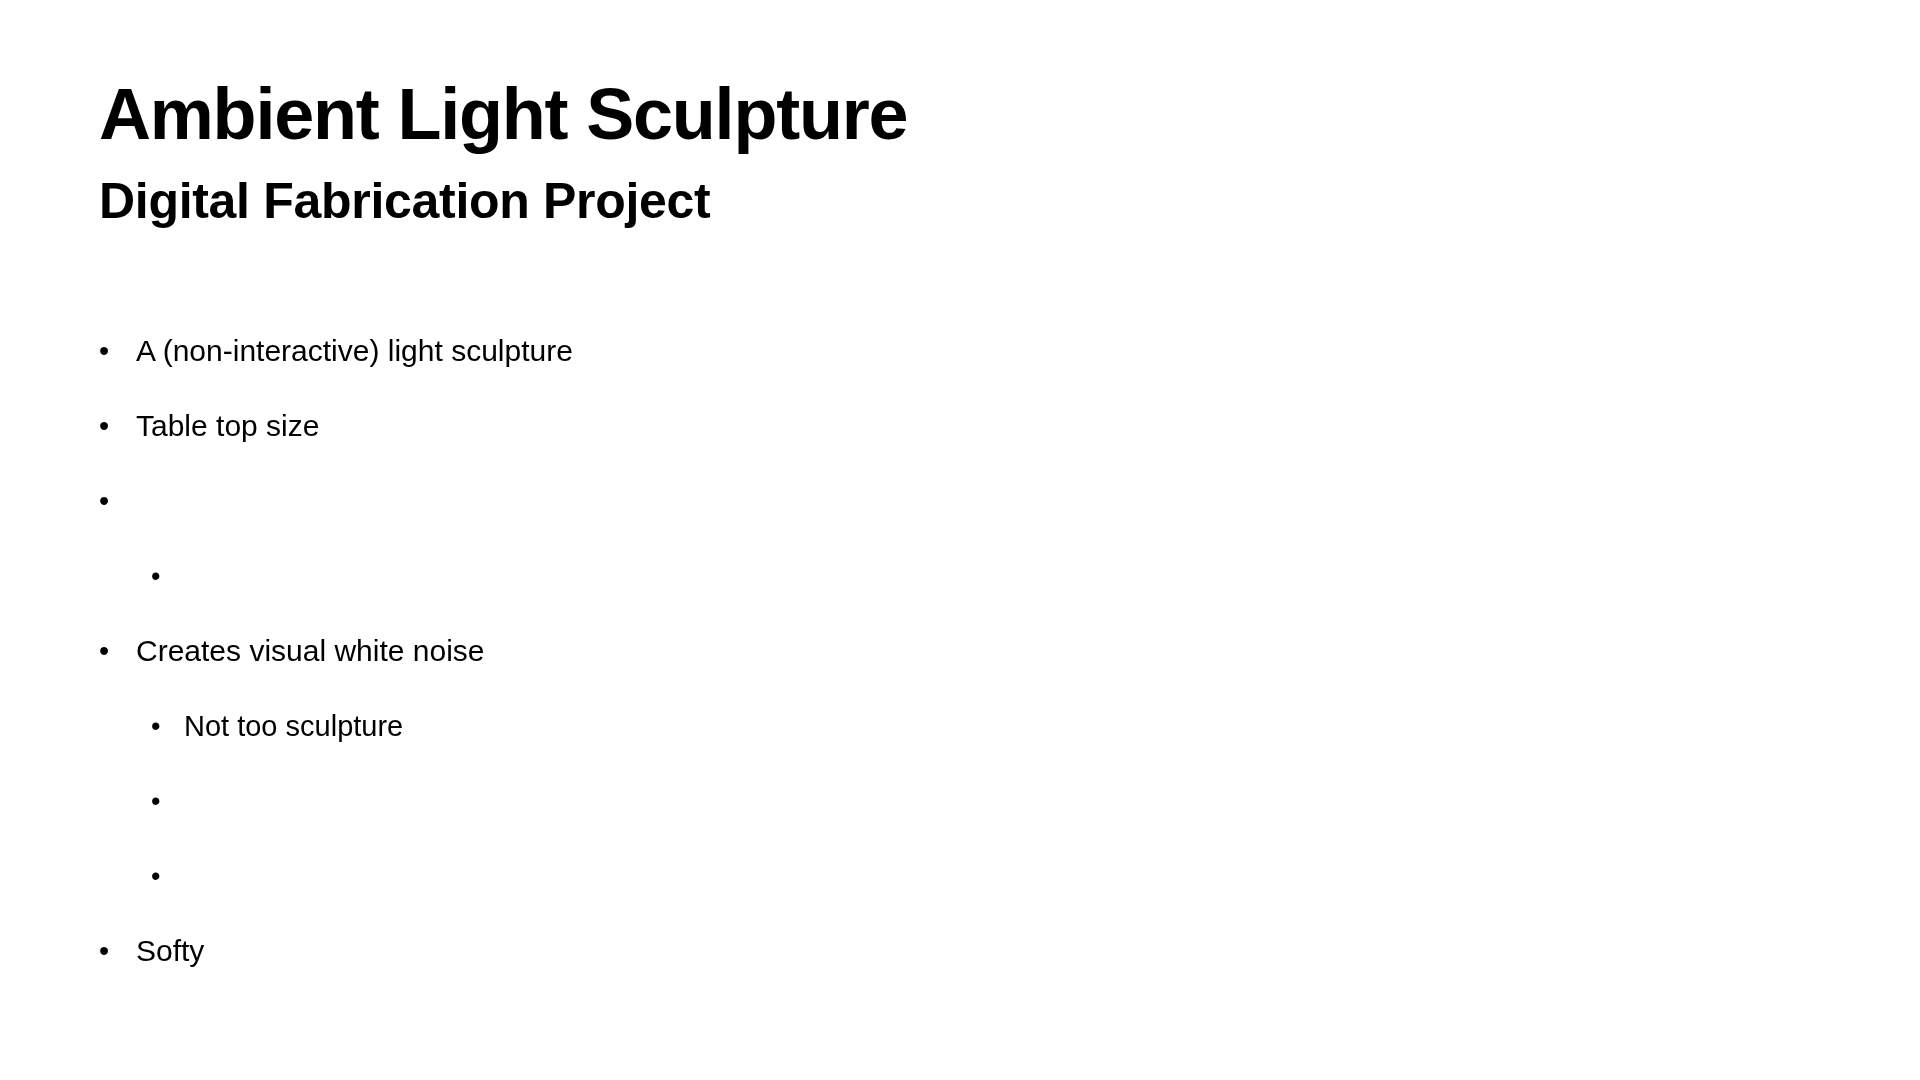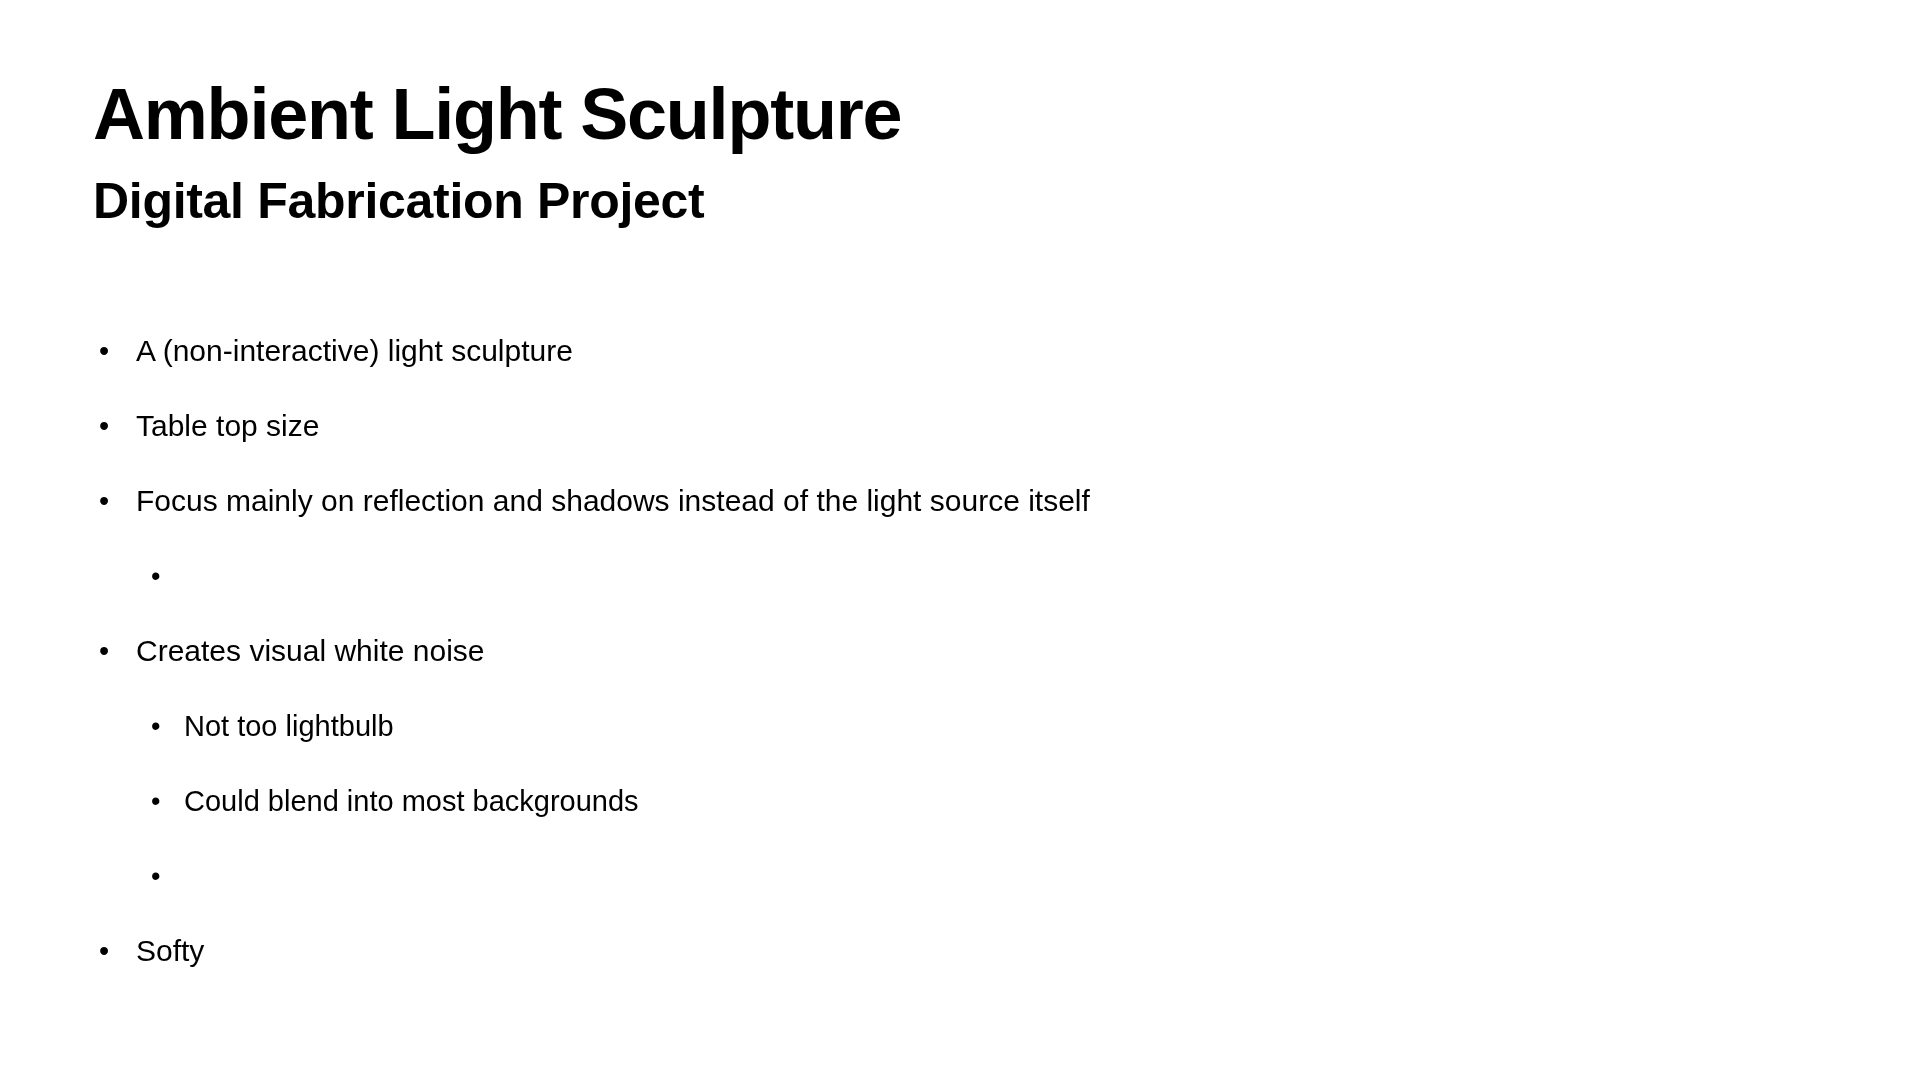--- a/index.html
+++ b/index.html
@@ -17,21 +17,21 @@
   }
   .slide {
     position: relative;
     width: 1920px;
     height: 1080px;
     background: #ffffff;
     box-sizing: border-box;
   }
   .title-block {
     position: absolute;
-    left: 93px;
+    left: 99px;
     top: 78px;
   }
   .slide-title {
     font-size: 72px;
     font-weight: 700;
     line-height: 1.0;
     letter-spacing: -1.2px;
     margin: 0;
     white-space: nowrap;
   }
@@ -103,40 +103,38 @@
       <span class="bullet-text">A (non-interactive) light sculpture</span>
     </div>
 
     <div class="bullet-row level-1">
       <span class="bullet-mark">•</span>
       <span class="bullet-text">Table top size</span>
     </div>
 
     <div class="bullet-row level-1">
       <span class="bullet-mark">•</span>
-      <span class="bullet-text">Focus mainly on reflection and shadows instead of the light source itself</span>
     </div>
 
     <div class="bullet-row level-2">
       <span class="bullet-mark">•</span>
     </div>
 
     <div class="bullet-row level-1">
       <span class="bullet-mark">•</span>
       <span class="bullet-text">Creates visual white noise</span>
     </div>
 
     <div class="bullet-row level-2">
       <span class="bullet-mark">•</span>
-      <span class="bullet-text">Not too lightbulb</span>
+      <span class="bullet-text">Not too sculpture</span>
     </div>
 
     <div class="bullet-row level-2">
       <span class="bullet-mark">•</span>
-      <span class="bullet-text">Could blend into most backgrounds</span>
     </div>
 
     <div class="bullet-row level-2">
       <span class="bullet-mark">•</span>
     </div>
 
     <div class="bullet-row level-1">
       <span class="bullet-mark">•</span>
       <span class="bullet-text">Softy</span>
     </div>

